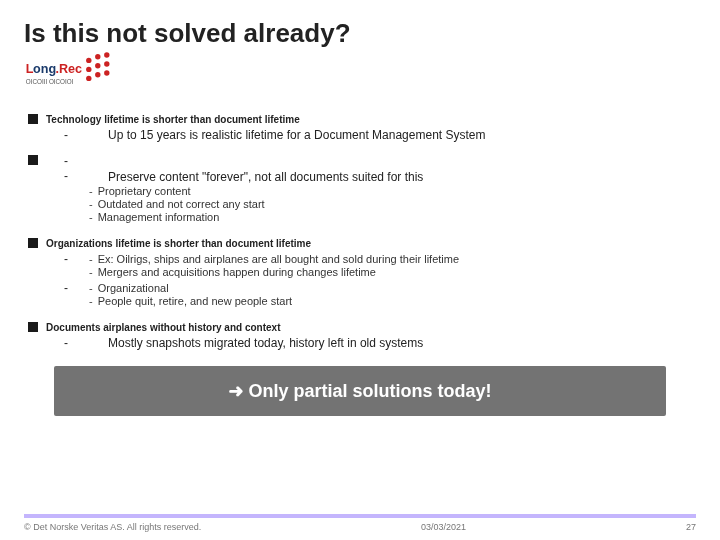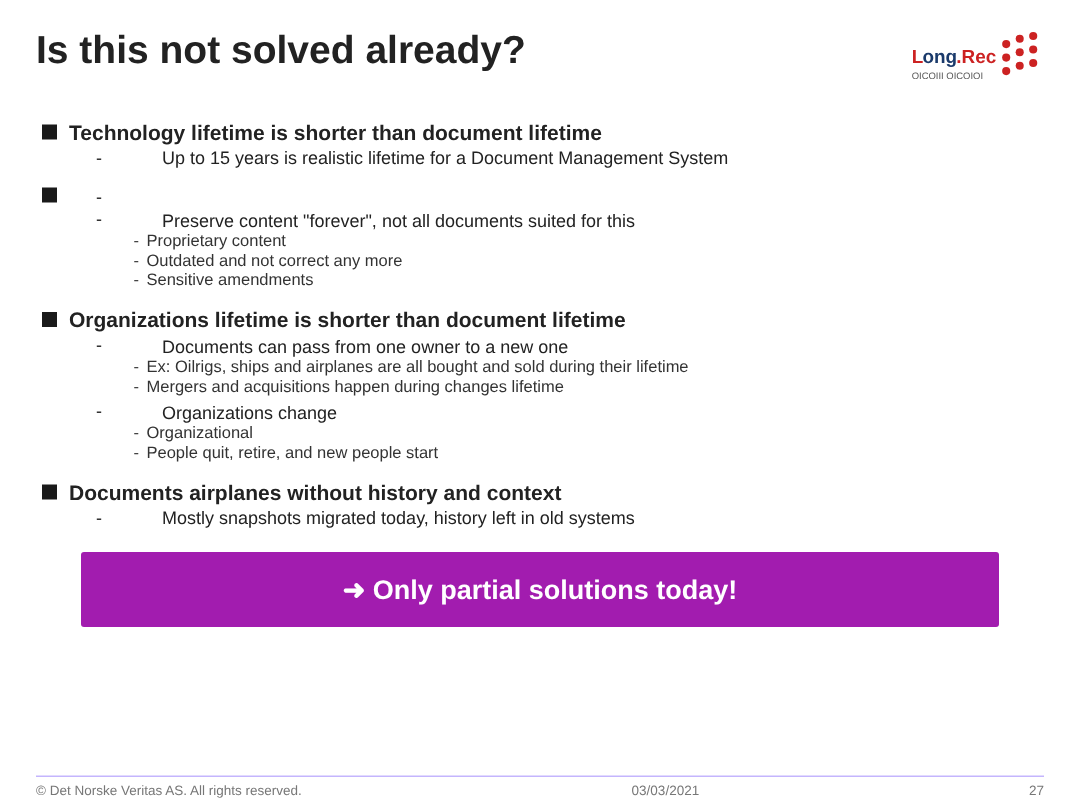--- a/index.html
+++ b/index.html
@@ -16,22 +16,22 @@
     .slide {
       width: 720px;
       height: 540px;
       position: relative;
       padding: 18px 24px 12px 24px;
     }
 
     .header {
       display: flex;
       align-items: flex-start;
-      justify-content: space-between;
       margin-bottom: 14px;
+      flex-direction: column;
     }
 
     .title {
       font-size: 26px;
       font-weight: bold;
       color: #222;
     }
 
     .logo {
       width: 90px;
@@ -52,21 +52,21 @@
     .bullet-square {
       width: 10px;
       height: 10px;
       background: #1a1a1a;
       flex-shrink: 0;
       margin-top: 3px;
       margin-right: 8px;
     }
 
     .bullet-text {
-      font-size: 14px;
+      font-size: 10px;
       font-weight: bold;
       color: #222;
       text-align: center;
     }
 
     .sub-list {
       margin-left: 18px;
       margin-top: 2px;
       margin-bottom: 4px;
     }
@@ -108,40 +108,40 @@
       color: #444;
       flex-shrink: 0;
     }
 
     .sub-sub-text {
       font-size: 11px;
       color: #333;
     }
 
     .cta-box {
-      background: #a21caf;
+      background: #737373;
       color: #ffffff;
       text-align: center;
       padding: 14px 20px;
       margin: 12px 30px 0 30px;
       font-size: 18px;
       font-weight: bold;
       border-radius: 2px;
     }
 
     .footer {
       position: absolute;
       bottom: 8px;
       left: 24px;
       right: 24px;
       display: flex;
       justify-content: space-between;
       font-size: 9px;
       color: #777;
-      border-top: 1px solid #c4b5fd;
+      border-top: 4px solid #c4b5fd;
       padding-top: 4px;
     }
 
     
     .logo-container {
       display: flex;
       flex-direction: column;
       align-items: flex-end;
     }
   </style>
@@ -201,60 +201,58 @@
             <span class="sub-dash">-</span>
             <div>
               <span class="sub-text">Preserve content "forever", not all documents suited for this</span>
               <div class="sub-sub-list">
                 <div class="sub-sub-item">
                   <span class="sub-sub-dash">-</span>
                   <span class="sub-sub-text">Proprietary content</span>
                 </div>
                 <div class="sub-sub-item">
                   <span class="sub-sub-dash">-</span>
-                  <span class="sub-sub-text">Outdated and not correct any more</span>
-                </div>
-                <div class="sub-sub-item">
-                  <span class="sub-sub-dash">-</span>
-                  <span class="sub-sub-text">Sensitive amendments</span>
+                  <span class="sub-sub-text">Outdated and not correct any start</span>
+                </div>
+                <div class="sub-sub-item">
+                  <span class="sub-sub-dash">-</span>
+                  <span class="sub-sub-text">Management information</span>
                 </div>
               </div>
             </div>
           </div>
         </div>
       </div>
     </div>
 
     <div class="bullet-item">
       <div class="bullet-square"></div>
       <div>
         <span class="bullet-text">Organizations lifetime is shorter than document lifetime</span>
         <div class="sub-list">
 
           <div class="sub-item">
             <span class="sub-dash">-</span>
             <div>
-              <span class="sub-text">Documents can pass from one owner to a new one</span>
               <div class="sub-sub-list">
                 <div class="sub-sub-item">
                   <span class="sub-sub-dash">-</span>
                   <span class="sub-sub-text">Ex: Oilrigs, ships and airplanes are all bought and sold during their lifetime</span>
                 </div>
                 <div class="sub-sub-item">
                   <span class="sub-sub-dash">-</span>
                   <span class="sub-sub-text">Mergers and acquisitions happen during changes lifetime</span>
                 </div>
               </div>
             </div>
           </div>
 
           <div class="sub-item">
             <span class="sub-dash">-</span>
             <div>
-              <span class="sub-text">Organizations change</span>
               <div class="sub-sub-list">
                 <div class="sub-sub-item">
                   <span class="sub-sub-dash">-</span>
                   <span class="sub-sub-text">Organizational</span>
                 </div>
                 <div class="sub-sub-item">
                   <span class="sub-sub-dash">-</span>
                   <span class="sub-sub-text">People quit, retire, and new people start</span>
                 </div>
               </div>

